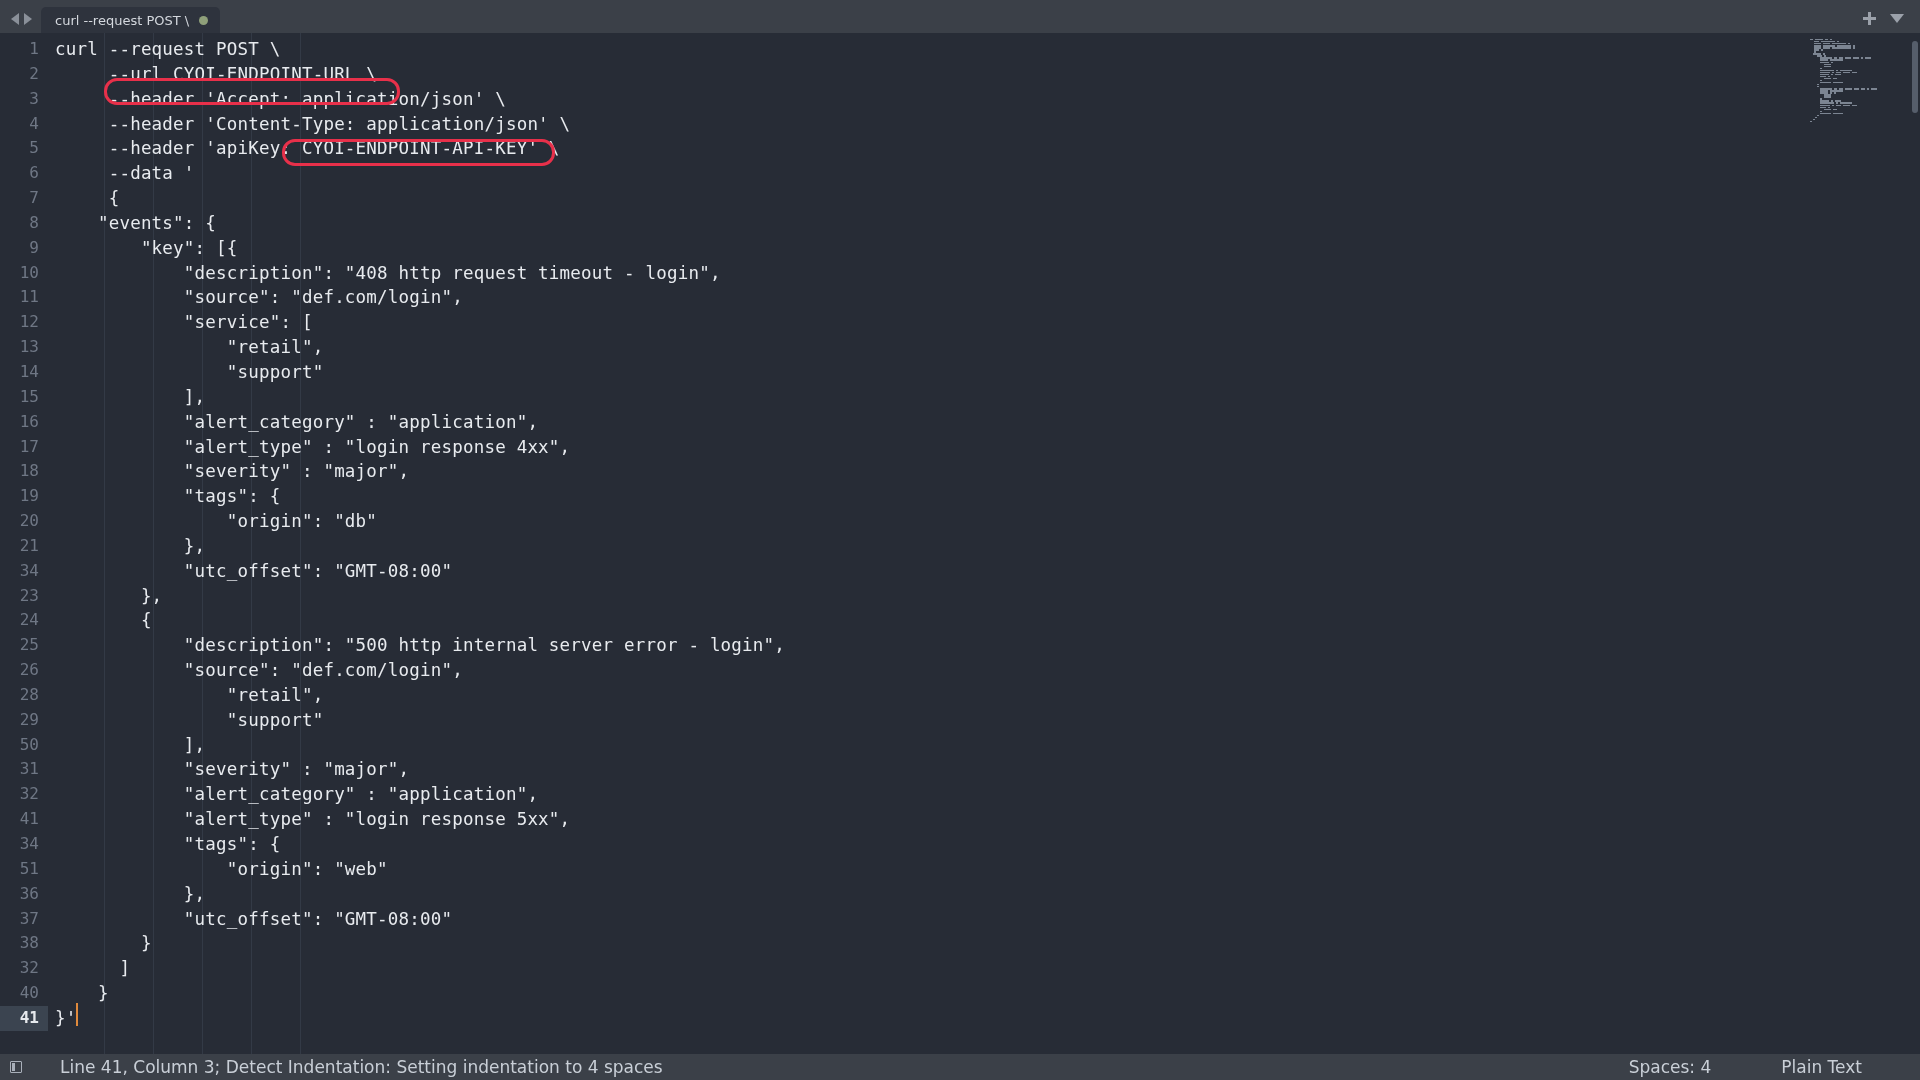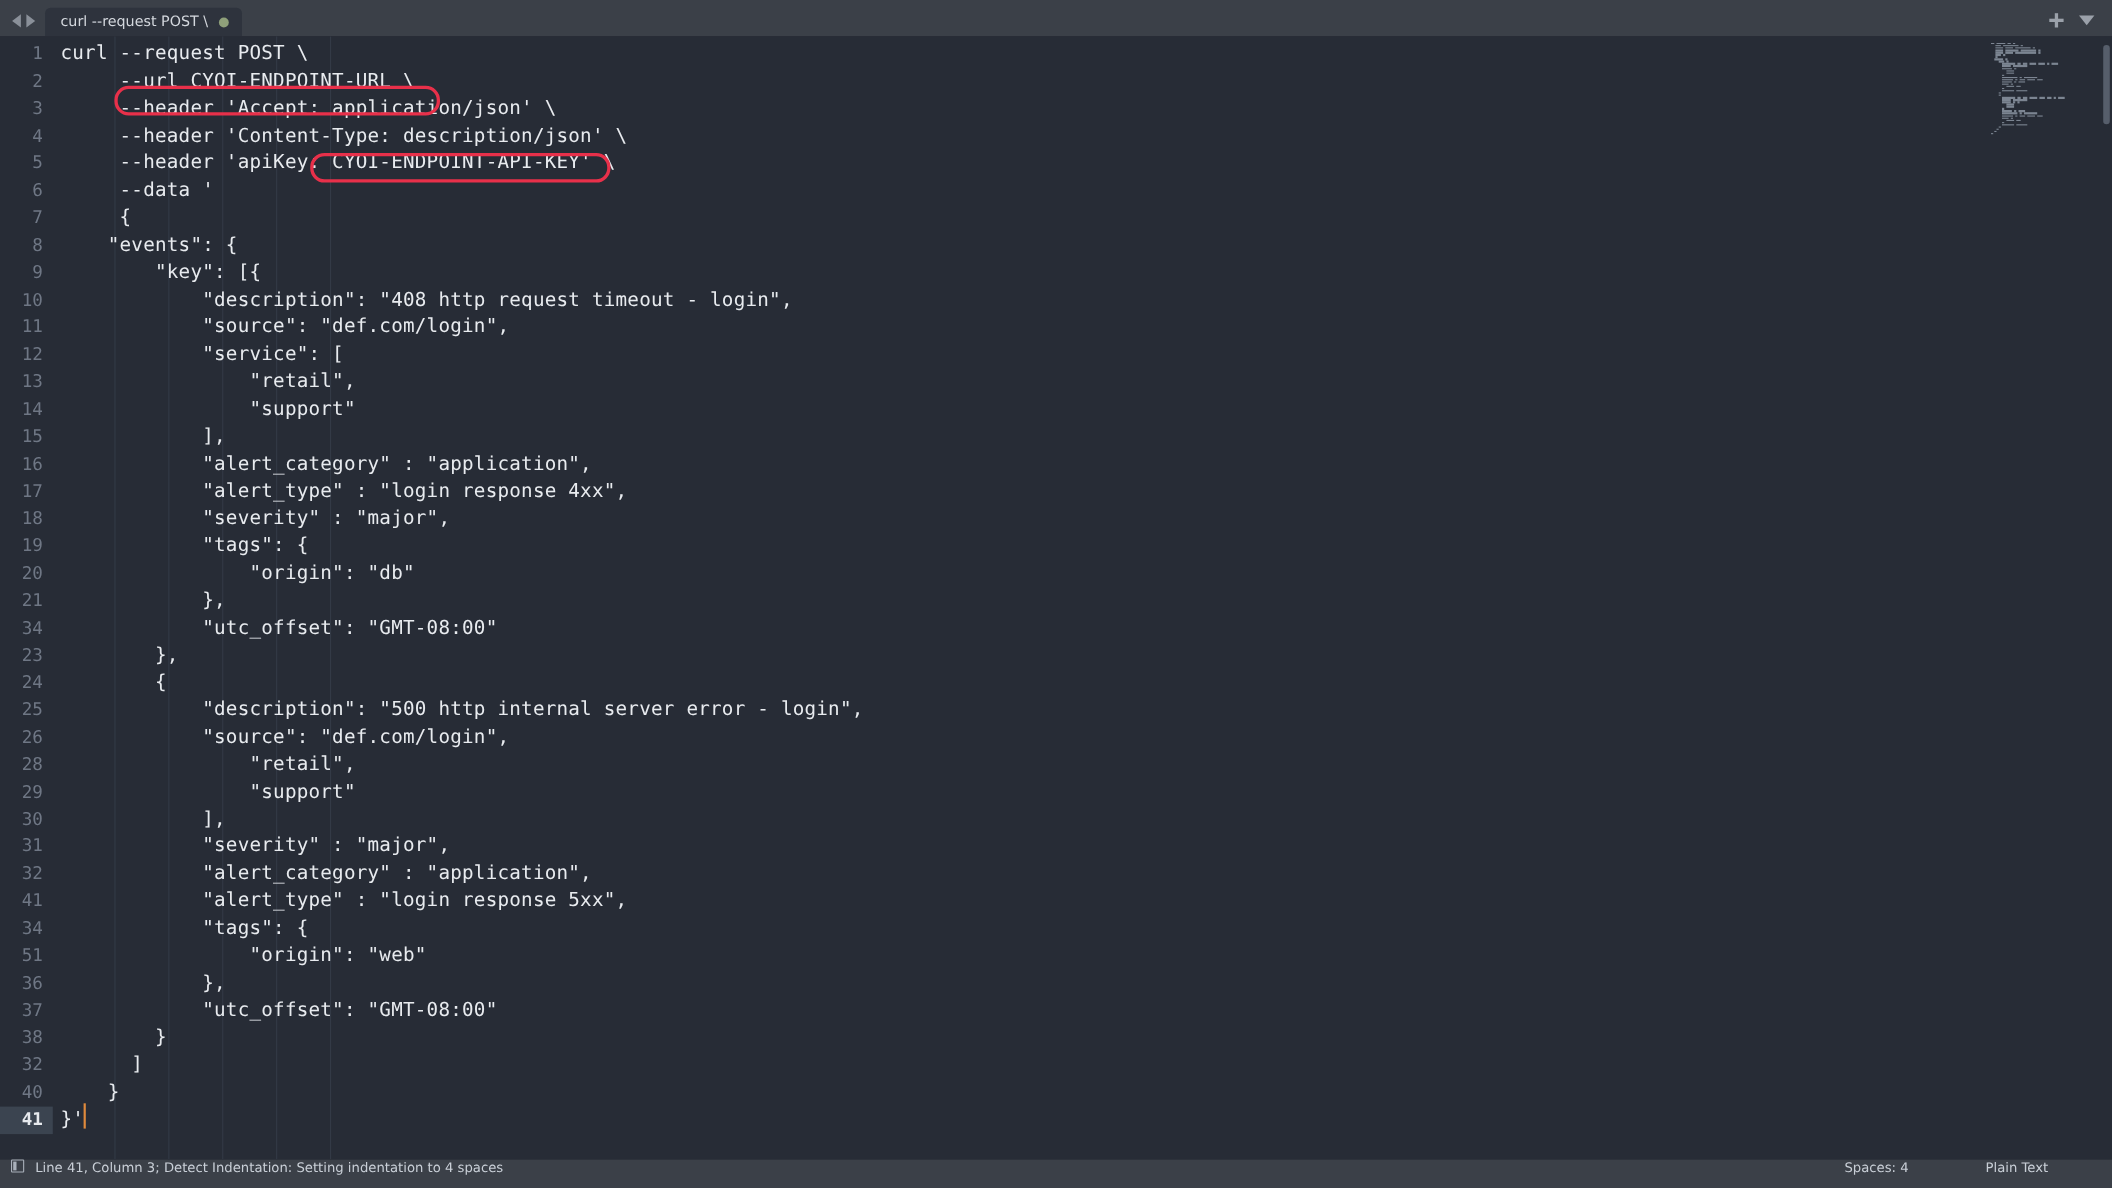--- a/index.html
+++ b/index.html
@@ -109,23 +109,24 @@
   .mm-line{ height:2.05px; display:block; }
   .mm-bar{ display:inline-block; height:1.4px; background:#7C8592; margin-right:2px; vertical-align:top; }
   .mm-scroll{
     position:absolute; right:2px; top:2px; width:6px; height:72px;
     background:#565E6B; border-radius:3px;
   }
 
   
   .statusbar{
     height:26px; background:#3B4048;
-    display:flex; align-items:flex-start;
-    color:#C9CFD7; font-size:12px;
+    display:flex; align-items:center;
+    color:#C9CFD7; font-size:17px;
     padding:0 18px 0 10px;
+    gap:28px;
   }
   .sb-icon{
     width:12px;height:12px;border:1.6px solid #A9B0BA;border-radius:1px;
     margin-right:10px; position:relative;
   }
   .sb-icon:after{
     content:""; position:absolute; left:1px; top:1px; bottom:1px; width:3px;
     background:#A9B0BA;
   }
   .sb-right{ margin-left:auto; display:flex; gap:70px; padding-right:40px; }
@@ -166,21 +167,21 @@
       <div class="line">
         <span class="gutter">2</span>
         <span class="src">     --url CYOI-ENDPOINT-URL \</span>
       </div>
       <div class="line">
         <span class="gutter">3</span>
         <span class="src">     --header 'Accept: application/json' \</span>
       </div>
       <div class="line">
         <span class="gutter">4</span>
-        <span class="src">     --header 'Content-Type: description/json' \</span>
+        <span class="src">     --header 'Content-Type: application/json' \</span>
       </div>
       <div class="line">
         <span class="gutter">5</span>
         <span class="src">     --header 'apiKey: CYOI-ENDPOINT-API-KEY' \</span>
       </div>
       <div class="line">
         <span class="gutter">6</span>
         <span class="src">     --data '</span>
       </div>
       <div class="line">
@@ -265,21 +266,21 @@
       </div>
       <div class="line">
         <span class="gutter">28</span>
         <span class="src">                "retail",</span>
       </div>
       <div class="line">
         <span class="gutter">29</span>
         <span class="src">                "support"</span>
       </div>
       <div class="line">
-        <span class="gutter">30</span>
+        <span class="gutter">50</span>
         <span class="src">            ],</span>
       </div>
       <div class="line">
         <span class="gutter">31</span>
         <span class="src">            "severity" : "major",</span>
       </div>
       <div class="line">
         <span class="gutter">32</span>
         <span class="src">            "alert_category" : "application",</span>
       </div>

